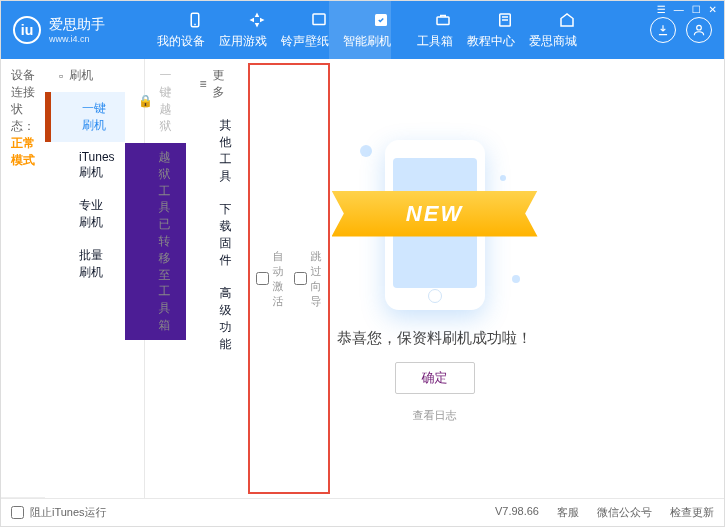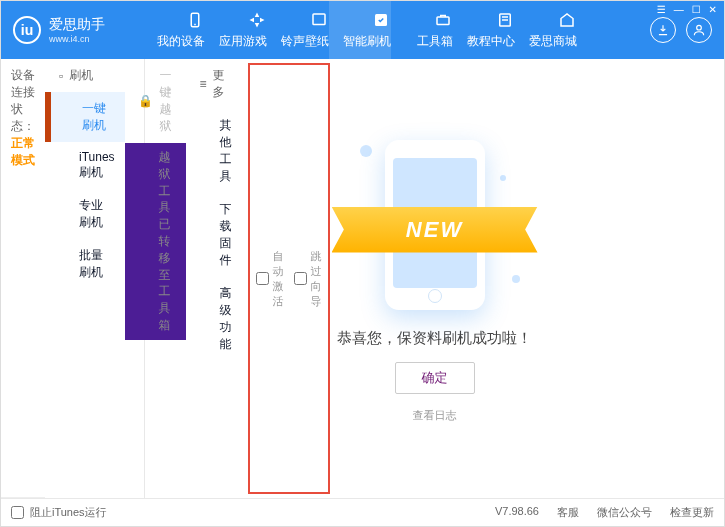--- a/index.html
+++ b/index.html
@@ -29,21 +29,21 @@
 .side-item.active { background: #eaf4ff; color: #2d8cf0; border-left: 6px solid #c2410c; padding-left: 31px; }
 .side-item.box { background: #4c1d95; color: #888; line-height: 1.4; padding: 6px 10px 6px 34px; cursor: default; }
 .checkbox-area { border: 2px solid #e74c3c; margin: 4px 6px; padding: 6px 6px; display: flex; gap: 10px; }
 .cb-item { display: flex; align-items: center; gap: 4px; color: #999; font-size: 11px; cursor: pointer; }
 .cb-item input { cursor: pointer; }
 .main { flex: 1; display: flex; flex-direction: column; align-items: center; justify-content: center; gap: 14px; }
 .illustration { width: 190px; height: 180px; position: relative; display: flex; align-items: center; justify-content: center; }
 .phone { width: 100px; height: 170px; background: #fff; border-radius: 14px; box-shadow: 0 8px 24px rgba(45,140,240,0.25); position: relative; }
 .phone::before { content: ""; position: absolute; top: 18px; left: 8px; right: 8px; bottom: 22px; background: #cfe6ff; border-radius: 4px; }
 .phone::after { content: ""; position: absolute; bottom: 7px; left: 50%; transform: translateX(-50%); width: 12px; height: 12px; border: 1px solid #d0e4f8; border-radius: 50%; }
-.ribbon { position: absolute; top: 72px; left: -8px; right: -8px; background: linear-gradient(#ffd24a,#ffb300); height: 46px; display: flex; align-items: center; justify-content: center; color: #fff; font-weight: 900; font-size: 22px; letter-spacing: 2px; font-style: italic; clip-path: polygon(0 0,100% 0,94% 50%,100% 100%,0 100%,6% 50%); }
+.ribbon { position: absolute; top: 56px; left: -8px; right: -8px; background: linear-gradient(#ffd24a,#ffb300); height: 46px; display: flex; align-items: center; justify-content: center; color: #fff; font-weight: 900; font-size: 22px; letter-spacing: 2px; font-style: italic; clip-path: polygon(0 0,100% 0,94% 50%,100% 100%,0 100%,6% 50%); }
 .bubble { position: absolute; border-radius: 50%; background: #cfe6ff; }
 .b1 { width: 12px; height: 12px; top: 10px; left: 20px; }
 .b2 { width: 8px; height: 8px; top: 140px; right: 10px; }
 .b3 { width: 6px; height: 6px; top: 40px; right: 24px; }
 .success-msg { font-size: 15px; color: #444; }
 .ok-btn { border: 1px solid #ccc; background: #fff; padding: 6px 26px; font-size: 13px; color: #701a75; cursor: pointer; border-radius: 2px; }
 .log-link { font-size: 11px; color: #999; cursor: pointer; }
 .footer { height: 28px; border-top: 1px solid #e8e8e8; display: flex; align-items: center; padding: 0 10px; font-size: 11px; color: #666; }
 .footer-left { display: flex; align-items: center; gap: 6px; cursor: pointer; }
 .footer-right { margin-left: auto; display: flex; gap: 18px; }

